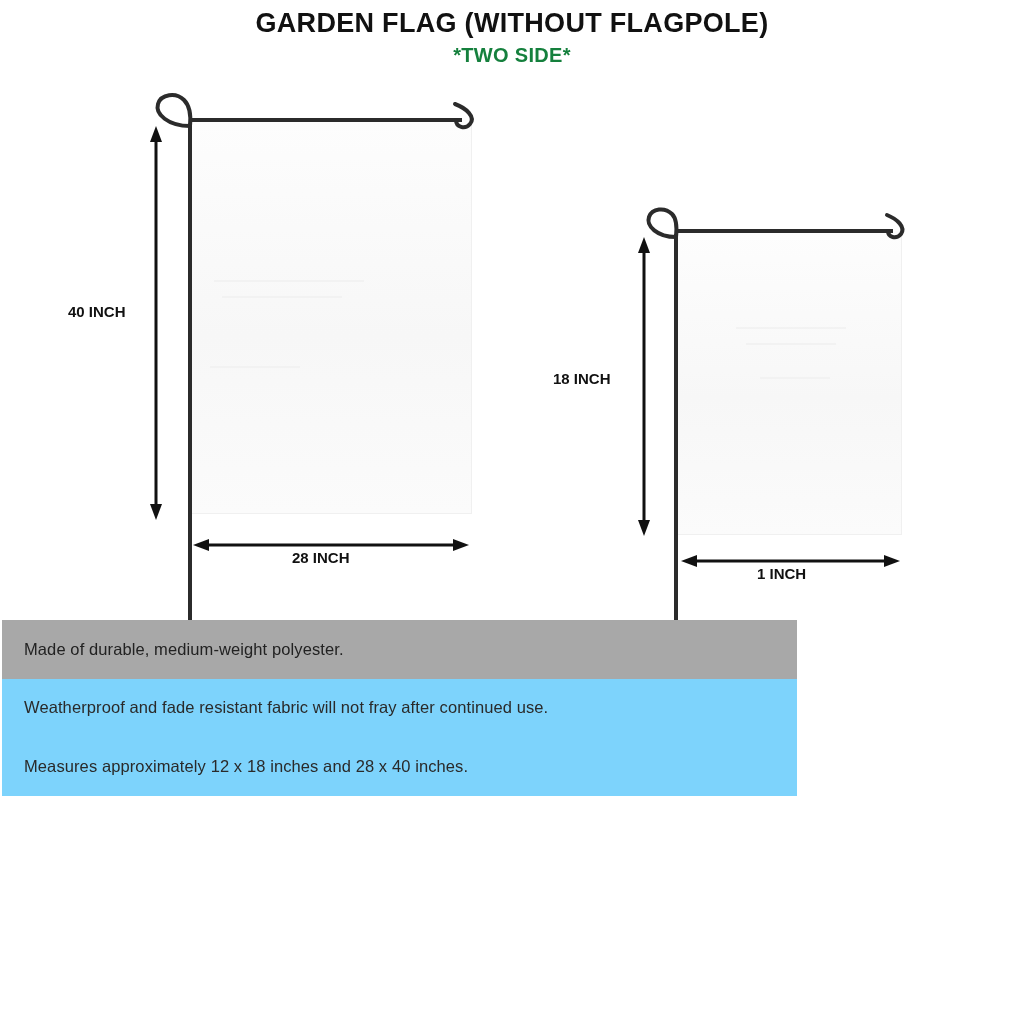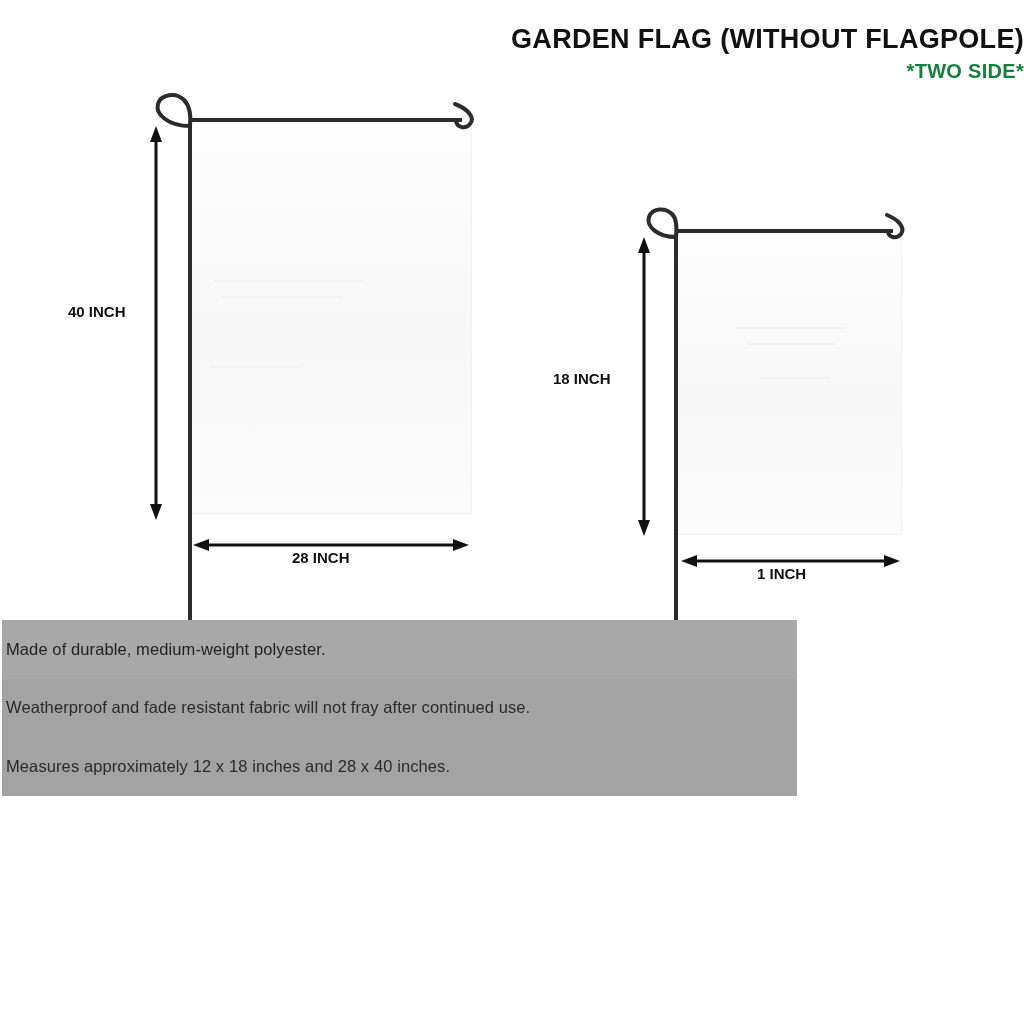--- a/index.html
+++ b/index.html
@@ -20,22 +20,21 @@
     width: 1024px;
     height: 1024px;
   }
 
   
   .title-block {
     position: absolute;
     left: 0;
     top: 6px;
     width: 1024px;
-    text-align: right;
-    margin-top: 16px;
+    text-align: center;
   }
   .title-line1 {
     font-size: 27px;
     font-weight: bold;
     letter-spacing: 0.3px;
     color: #111111;
     line-height: 34px;
     white-space: nowrap;
   }
   .title-line2 {
@@ -91,28 +90,28 @@
   .features {
     position: absolute;
     left: 2px;
     top: 620px;
     width: 795px;
   }
   .feature-row {
     height: 58.5px;
     display: flex;
     align-items: center;
-    padding-left: 4px;
+    padding-left: 22px;
     box-sizing: border-box;
     font-size: 16.5px;
     color: #2a2a2a;
     letter-spacing: 0.1px;
   }
   .feature-row.shaded { background: #a8a8a8; color: #222222; }
-  .feature-row.plain  { background: #a3a3a3; }
+  .feature-row.plain  { background: #7dd3fc; }
 </style>
 </head>
 <body>
 
 <div id="canvas">
 
   <div class="title-block">
     <div class="title-line1">GARDEN FLAG (WITHOUT FLAGPOLE)</div>
     <div class="title-line2">*TWO SIDE*</div>
   </div>

